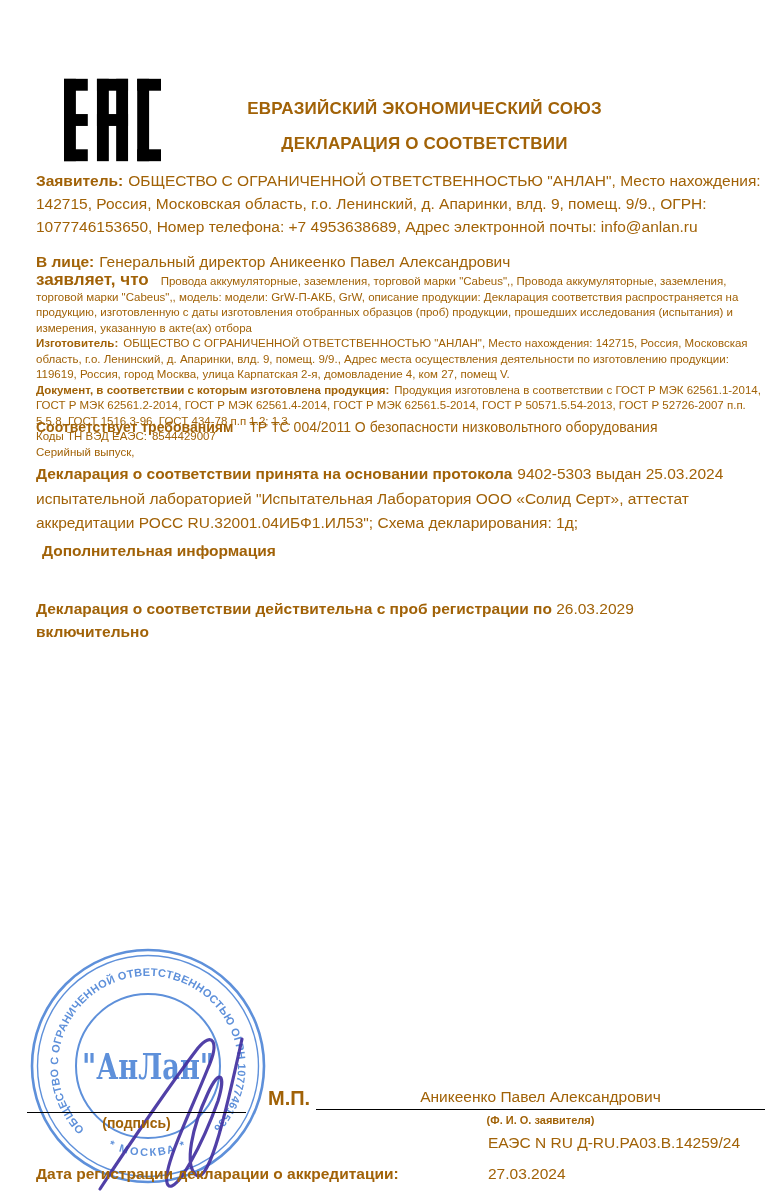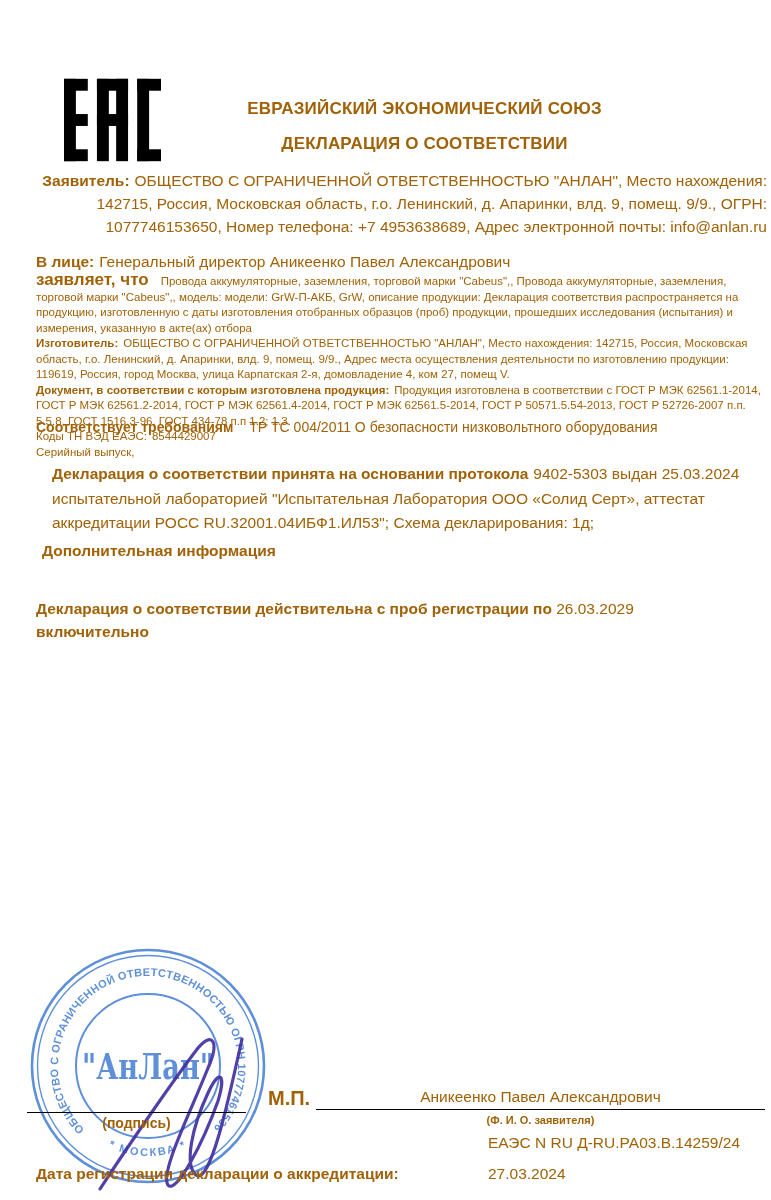--- a/index.html
+++ b/index.html
@@ -3,28 +3,28 @@
 <meta charset="utf-8">
 <style>
   html,body{margin:0;padding:0;background:#fff;}
   .page{position:relative;width:771px;height:1200px;background:#fff;overflow:hidden;
         font-family:"Liberation Sans",sans-serif;color:#a16207;padding-left:8px;}
   .abs{position:absolute;}
   .title{left:70px;right:0;text-align:center;font-weight:bold;font-size:17px;letter-spacing:.2px;}
   .t1{top:99px;} .t2{top:134px;}
   .par{font-size:15.5px;line-height:23px;}
   .lbl{font-weight:bold;margin-right:5px;}
-  .applicant{left:36px;right:12px;top:169px;text-align:right;}
+  .applicant{left:36px;right:12px;top:169px;}
   .inperson{left:36px;right:12px;top:250px;}
   .declares{left:36px;right:8px;top:272px;font-size:11.5px;line-height:15.5px;}
   .declares p{margin:0;}
   .lead-label{font-size:17px;font-weight:bold;margin-right:12px;}
   .compliance{left:36px;right:12px;top:419px;font-size:14px;}
   .compliance .lbl{margin-right:16px;}
-  .basis{left:52px;right:14px;top:462px;font-size:15.5px;line-height:24.5px;}
+  .basis{left:36px;right:14px;top:462px;font-size:15.5px;line-height:24.5px;}
   .addinfo{left:36px;top:536px;font-size:15.5px;font-weight:bold;}
   .validity{left:36px;right:16px;top:597px;font-size:15.5px;line-height:23px;font-weight:bold;}
   .validity .date{font-weight:normal;}
   .validity .suffix{display:block;}
   .mp{left:268px;top:1087px;font-size:20px;font-weight:bold;}
   .sign-line{left:27px;top:1112px;width:219px;border-top:1.5px solid #000;}
   .sign-caption{left:27px;top:1115px;width:219px;text-align:center;font-size:14px;font-weight:bold;}
   .name-wrap{left:316px;right:14px;top:1088px;text-align:center;}
   .name{font-size:15.5px;padding-bottom:3px;border-bottom:1.5px solid #000;}
   .name-caption{font-size:11px;font-weight:bold;margin-top:4px;}

